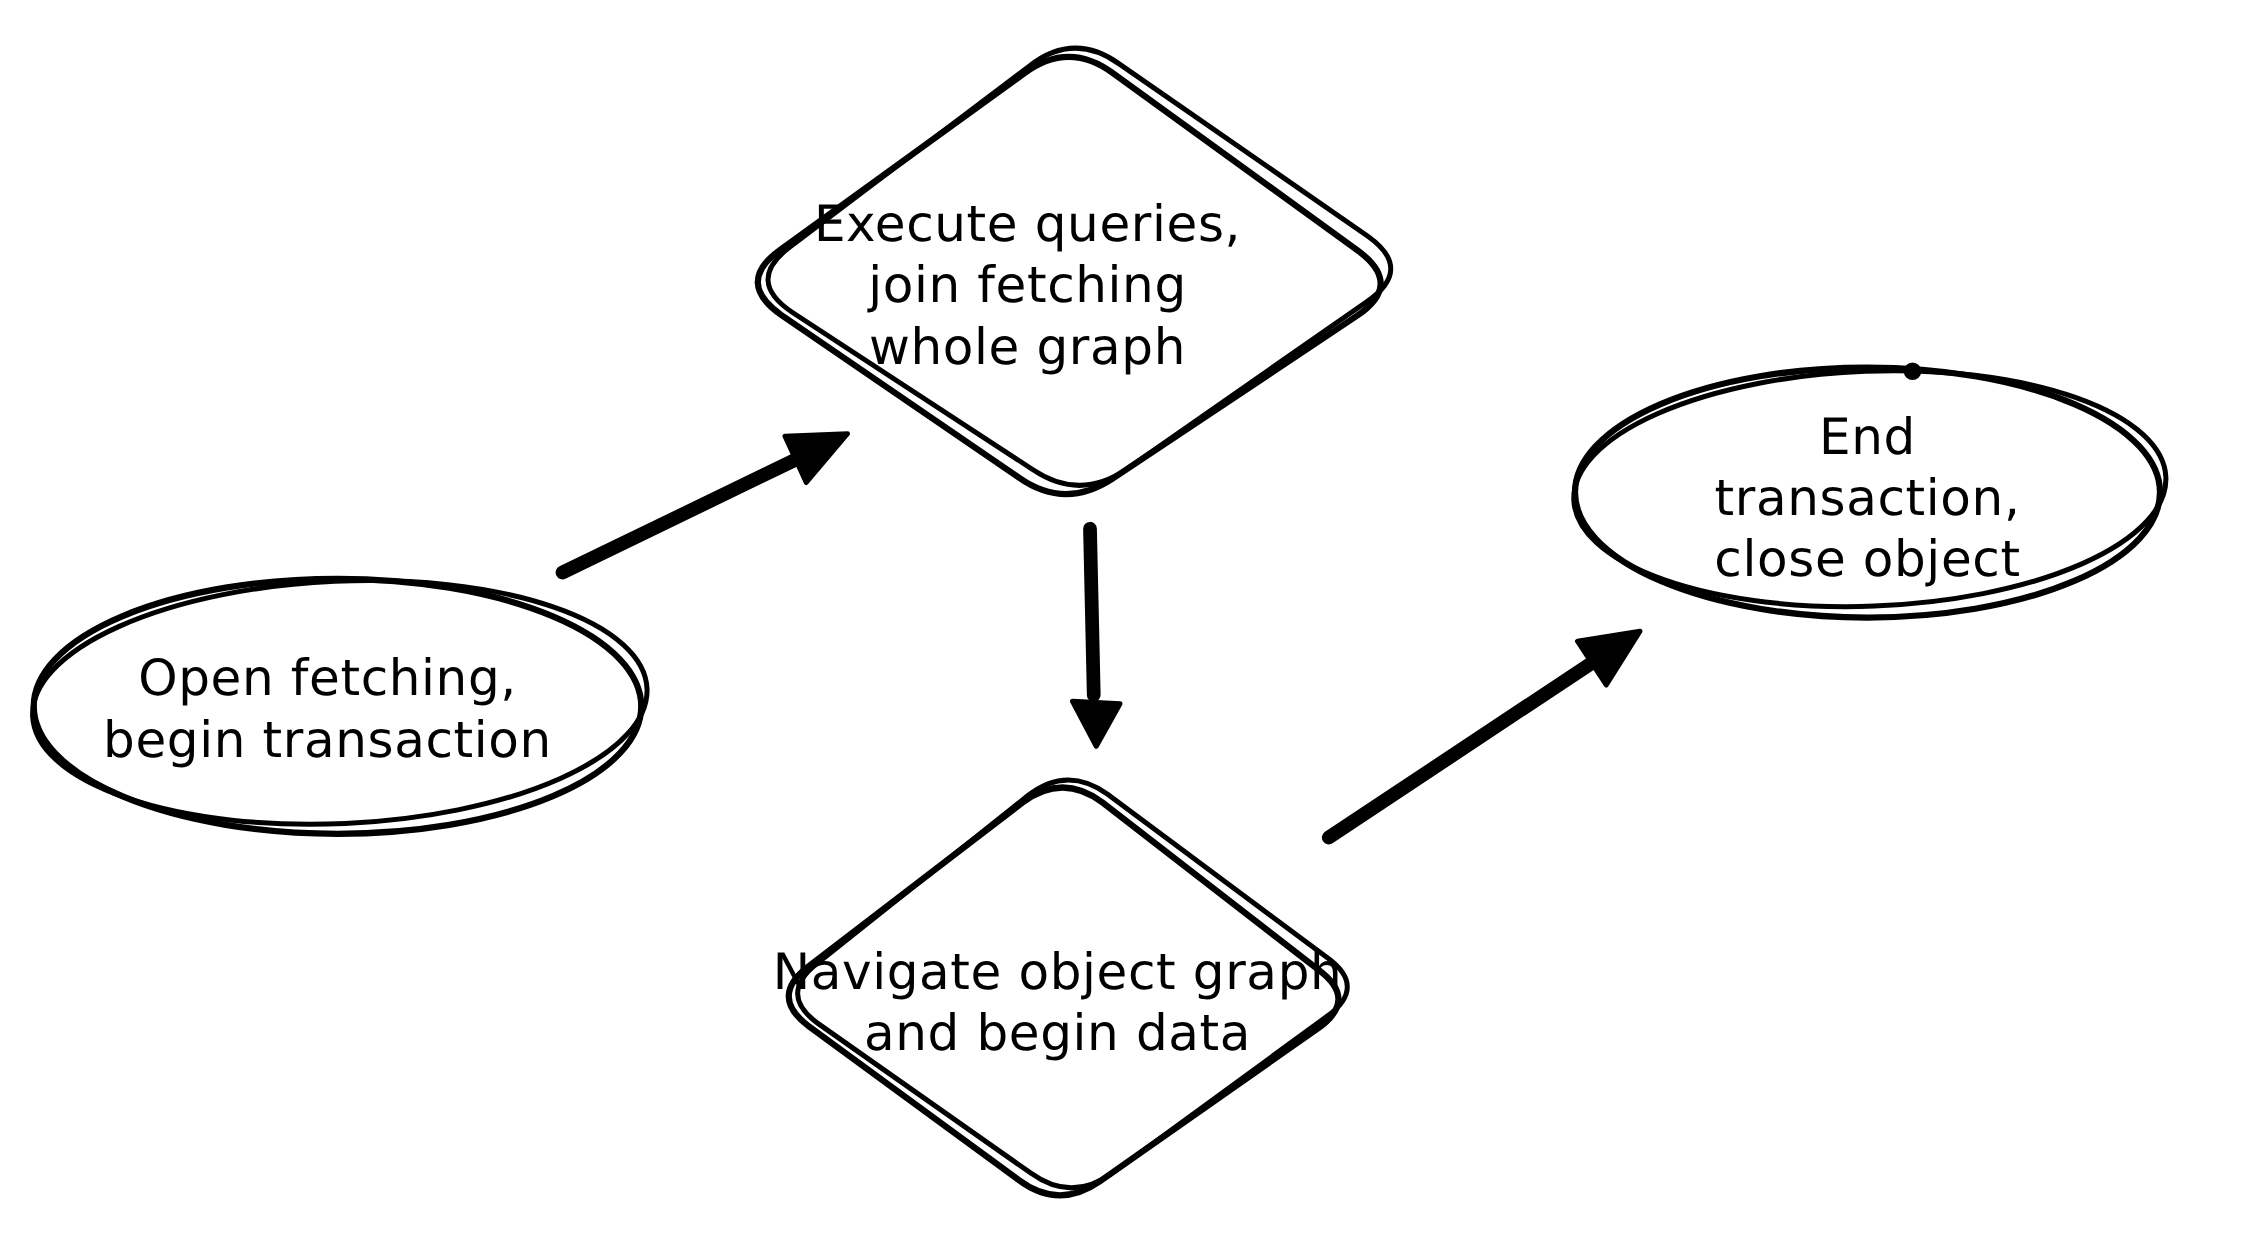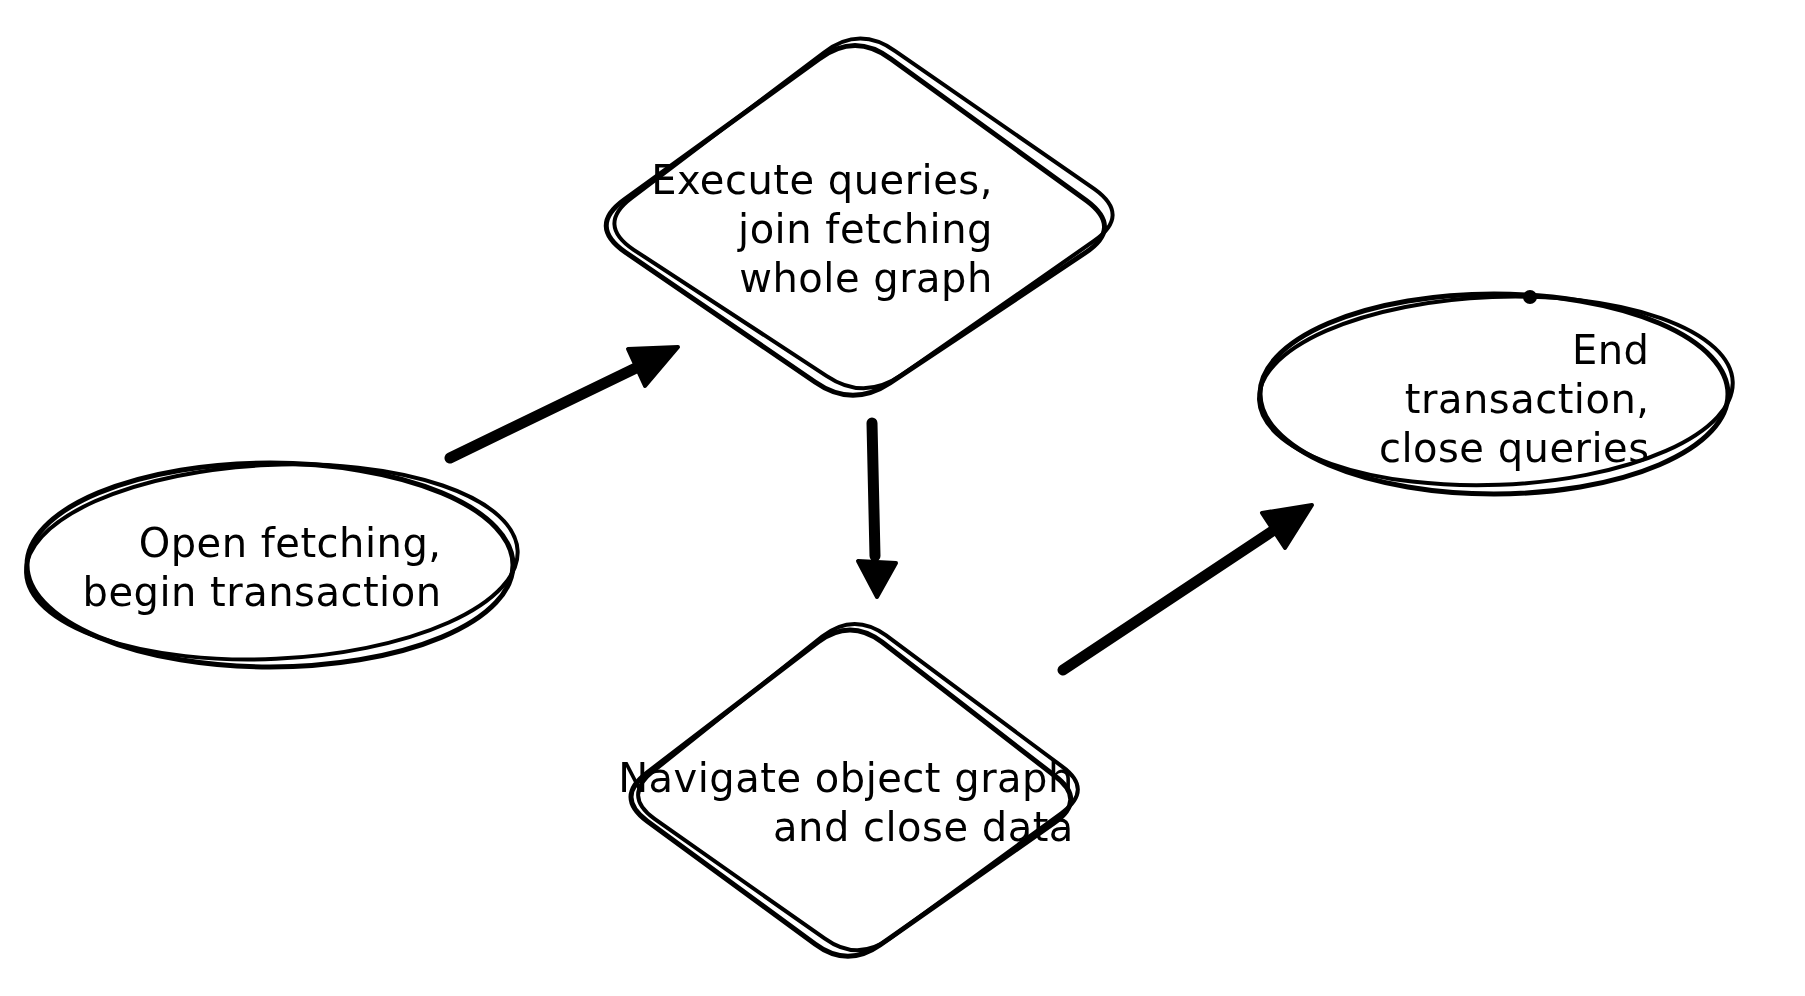--- a/index.html
+++ b/index.html
@@ -42,21 +42,21 @@
     stroke-width: 4;
     stroke-linejoin: round;
   }
   .ink-dot {
     fill: #000000;
     stroke: none;
   }
   .node-label {
     position: absolute;
     transform: translate(-50%, -50%);
-    text-align: right;
+    text-align: center;
     white-space: pre-line;
     font-size: 40px;
     line-height: 1.22;
     color: #000000;
     letter-spacing: 0.5px;
     pointer-events: none;
   }
 </style>
 </head>
 <body>
@@ -103,18 +103,18 @@
   </svg>
 
   <div class="node-label" style="left:262px; top:568px;">Open fetching,
 begin transaction</div>
 
   <div class="node-label" style="left:822px; top:229px;">Execute queries,
 join fetching
 whole graph</div>
 
   <div class="node-label" style="left:846px; top:803px;">Navigate object graph
-and close data</div>
+and begin data</div>
 
   <div class="node-label" style="left:1494px; top:399px;">End transaction,
-close queries</div>
+close object</div>
 
 </div>
 
 </body></html>

